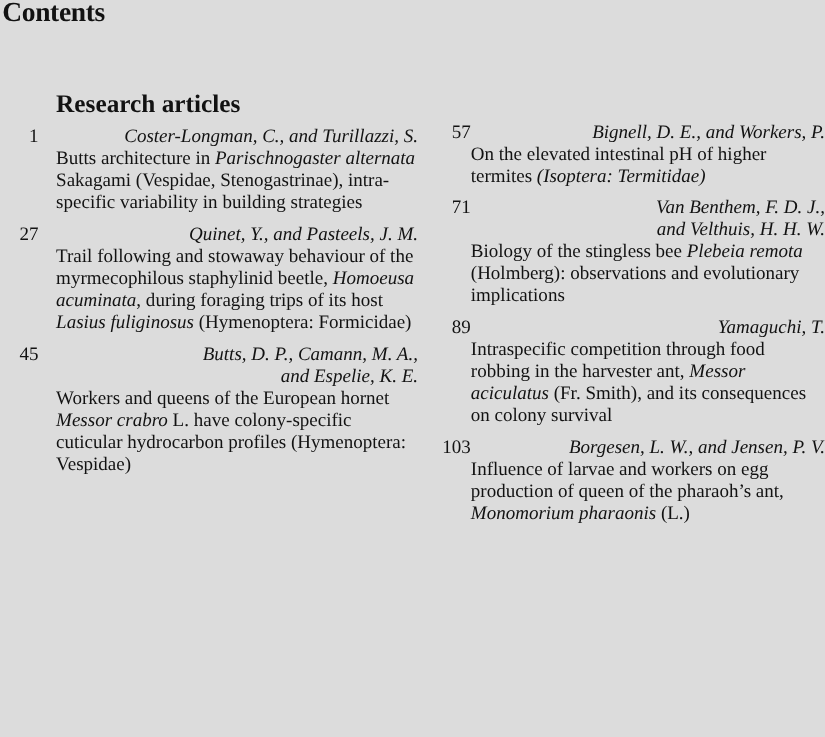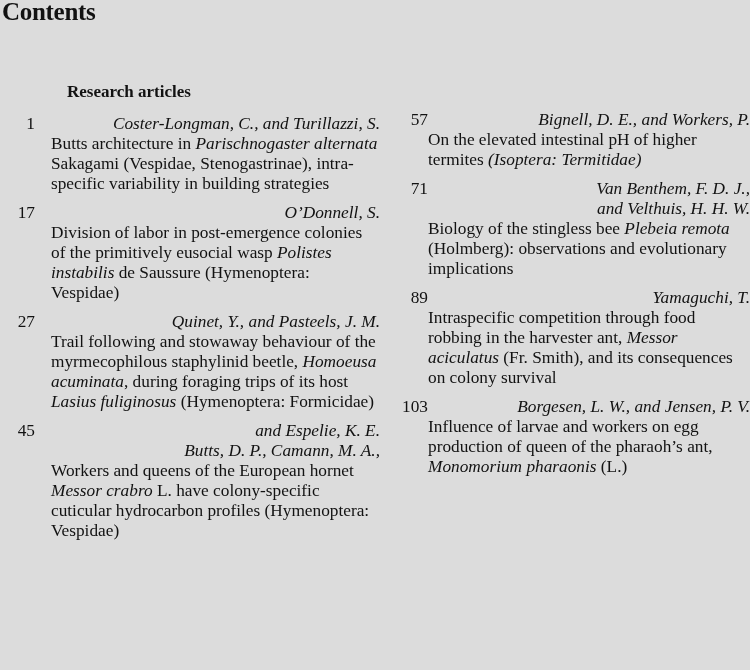--- a/index.html
+++ b/index.html
@@ -9,21 +9,21 @@
       font-family: "Liberation Serif", "DejaVu Serif", serif;
       color: #121212;
       position: relative;
     }
     .page-title {
       position: absolute; left: 2px; top: -2px;
       font-size: 25px; font-weight: bold; letter-spacing: -0.3px;
     }
     .section-heading {
       position: absolute; left: 51px; top: 82px;
-      font-size: 17px; font-weight: bold; margin-left: 16px;
+      font-size: 23px; font-weight: bold;
     }
     .col { position: absolute; top: 114px; }
     .col-left { left: 0; width: 380px; }
     .col-right { left: 380px; width: 370px; top: 110px; }
     .entry { display: flex; margin-bottom: 9px; }
     .num {
       width: 50px; flex: 0 0 auto; text-align: right; padding-right: 2px;
       font-size: 17.3px; line-height: 20px; box-sizing: border-box;
     }
     .col-left .num { width: 35px; padding-right: 0; margin-right: 16px; }
@@ -41,38 +41,31 @@
 
 <div class="col col-left" id="col-left">
     <div class="entry">
       <div class="num">1</div>
       <div class="body">
         <span class="authors">Coster-Longman, C., and Turillazzi, S.</span>
         <span class="title"><span>Butts architecture in </span><i>Parischnogaster alternata</i><span> Sakagami (Vespidae, Stenogastrinae), intra-specific variability in building strategies</span></span>
       </div>
     </div>
     <div class="entry">
-      <div class="num">17</div>
-      <div class="body">
-        <span class="authors">O’Donnell, S.</span>
-        <span class="title"><span>Division of labor in post-emergence colonies of the primitively eusocial wasp </span><i>Polistes instabilis</i><span> de Saussure (Hymenoptera: Vespidae)</span></span>
-      </div>
-    </div>
-    <div class="entry">
       <div class="num">27</div>
       <div class="body">
         <span class="authors">Quinet, Y., and Pasteels, J. M.</span>
         <span class="title"><span>Trail following and stowaway behaviour of the myrmecophilous staphylinid beetle, </span><i>Homoeusa acuminata</i><span>, during foraging trips of its host </span><i>Lasius fuliginosus</i><span> (Hymenoptera: Formicidae)</span></span>
       </div>
     </div>
     <div class="entry">
       <div class="num">45</div>
       <div class="body">
+        <span class="authors">Butts, D. P., Camann, M. A.,</span>
         <span class="authors">and Espelie, K. E.</span>
-        <span class="authors">Butts, D. P., Camann, M. A.,</span>
         <span class="title"><span>Workers and queens of the European hornet </span><i>Messor crabro</i><span> L. have colony-specific cuticular hydrocarbon profiles (Hymenoptera: Vespidae)</span></span>
       </div>
     </div>
   </div>
 <div class="col col-right" id="col-right">
     <div class="entry">
       <div class="num">57</div>
       <div class="body">
         <span class="authors">Bignell, D. E., and Workers, P.</span>
         <span class="title"><span>On the elevated intestinal pH of higher termites </span><i>(Isoptera: Termitidae)</i></span>

